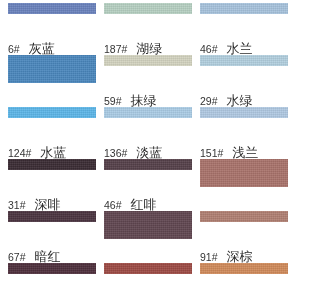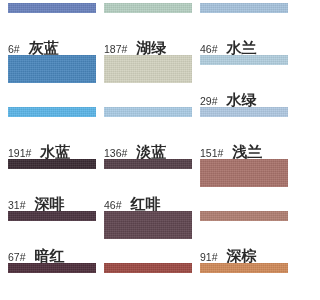--- a/index.html
+++ b/index.html
@@ -66,22 +66,22 @@
   }
   .swatch-code {
     font-family: "Liberation Sans", "DejaVu Sans", sans-serif;
     font-size: 10.5px;
     letter-spacing: 0px;
     color: #333333;
   }
   .swatch-name {
     margin-left: 9px;
     font-family: "DejaVu Sans", "Liberation Sans", sans-serif;
-    font-size: 15px;
-    font-weight: 700;
+    font-size: 13px;
+    font-weight: 400;
     color: #2a2a2a;
     margin-top: 26px;
   }
 </style>
 </head>
 <body style="background-color: rgb(255, 255, 255);">
 
 <div id="swatch-sheet" style="background-color: rgb(255, 255, 255);">
     <div class="swatch-row">
       <div class="swatch-cell">
@@ -105,34 +105,38 @@
           <span class="swatch-name">水兰</span>
         </div>
       </div>
     </div>
     <div class="swatch-row">
       <div class="swatch-cell">
         <div class="swatch-chip" style="background-color: rgb(74, 135, 189);"></div>
       </div>
       <div class="swatch-cell">
         <div class="swatch-chip" style="background-color: rgb(211, 211, 192);"></div>
+        <div class="swatch-caption">
+          <span class="swatch-code">59#</span>
+          <span class="swatch-name">抹绿</span>
+        </div>
       </div>
       <div class="swatch-cell">
         <div class="swatch-chip" style="background-color: rgb(178, 207, 223);"></div>
         <div class="swatch-caption">
           <span class="swatch-code">29#</span>
           <span class="swatch-name">水绿</span>
         </div>
       </div>
     </div>
     <div class="swatch-row">
       <div class="swatch-cell">
         <div class="swatch-chip" style="background-color: rgb(92, 182, 232);"></div>
         <div class="swatch-caption">
-          <span class="swatch-code">191#</span>
+          <span class="swatch-code">124#</span>
           <span class="swatch-name">水蓝</span>
         </div>
       </div>
       <div class="swatch-cell">
         <div class="swatch-chip" style="background-color: rgb(171, 204, 229);"></div>
         <div class="swatch-caption">
           <span class="swatch-code">136#</span>
           <span class="swatch-name">淡蓝</span>
         </div>
       </div>

